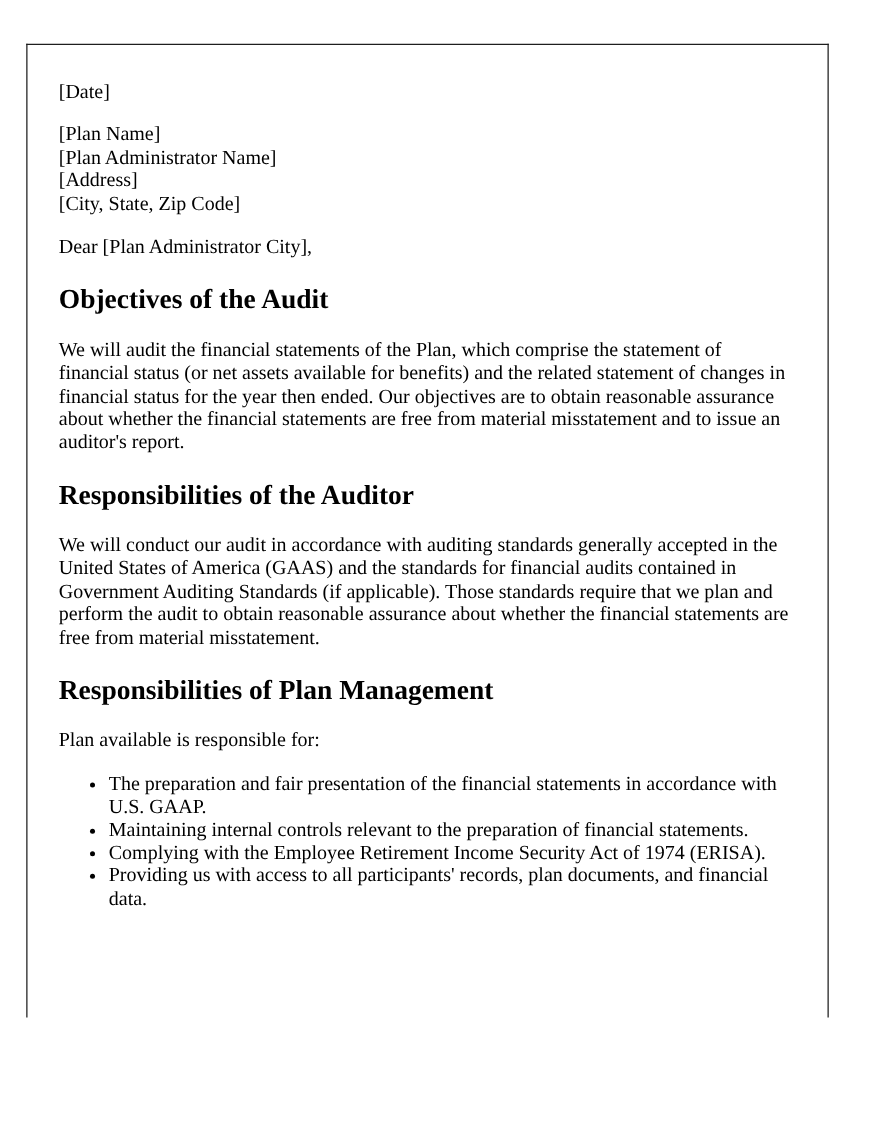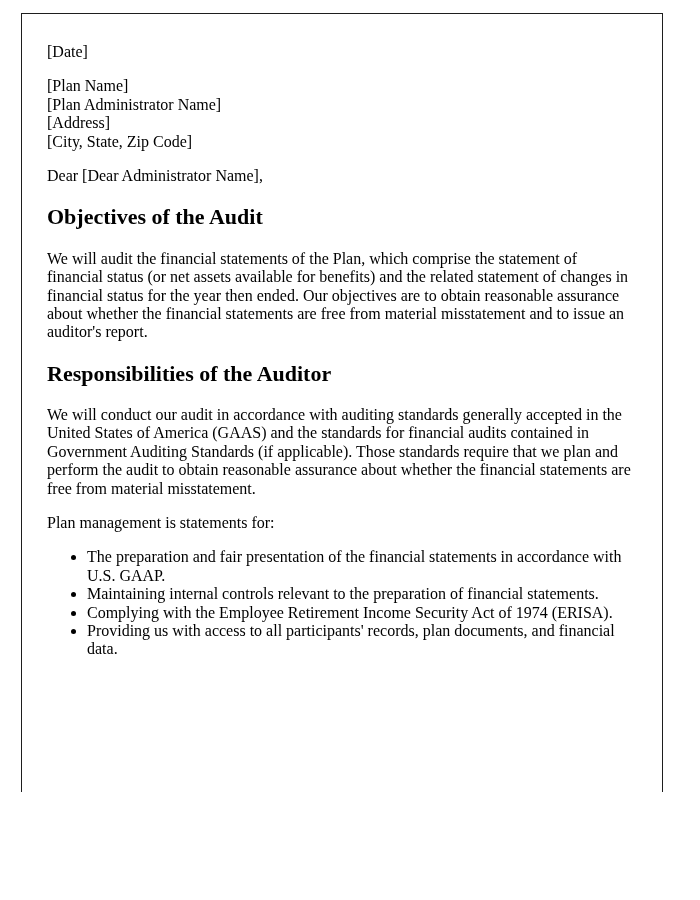--- a/index.html
+++ b/index.html
@@ -9,21 +9,21 @@
     width: 700px;
     height: 900px;
     background: #ffffff;
     font-family: "Liberation Serif", "DejaVu Serif", serif;
     font-size: 16px;
     color: #000000;
   }
   .letter-page {
     position: absolute;
     left: 21px;
-    top: 13px;
+    top: 35px;
     width: 642px;
     height: 779px;
     border: 1.5px solid #1e1e1e;
     border-bottom: none;
     padding: 13px 25px;
     overflow: hidden;
     background: #ffffff;
   }
   p {
     margin: 16px 0;
@@ -55,33 +55,34 @@
 
   <p>[Date]</p>
 
   <p class="address-block">
     <span>[Plan Name]</span>
     <span>[Plan Administrator Name]</span>
     <span>[Address]</span>
     <span>[City, State, Zip Code]</span>
   </p>
 
-  <p>Dear [Dear Administrator Name],</p>
+  <p>Dear [Plan Administrator City],</p>
 
 
   <h3 class="section-heading">Objectives of the Audit</h3>
 
   <p>We will audit the financial statements of the Plan, which comprise the statement of financial status (or net assets available for benefits) and the related statement of changes in financial status for the year then ended. Our objectives are to obtain reasonable assurance about whether the financial statements are free from material misstatement and to issue an auditor's report.</p>
 
   <h3 class="section-heading">Responsibilities of the Auditor</h3>
 
   <p>We will conduct our audit in accordance with auditing standards generally accepted in the United States of America (GAAS) and the standards for financial audits contained in Government Auditing Standards (if applicable). Those standards require that we plan and perform the audit to obtain reasonable assurance about whether the financial statements are free from material misstatement.</p>
 
+  <h3 class="section-heading">Responsibilities of Plan Management</h3>
 
-  <p>Plan management is statements for:</p>
+  <p>Plan available is responsible for:</p>
 
   <ul class="bullet-list">
     <li>The preparation and fair presentation of the financial statements in accordance with U.S. GAAP.</li>
     <li>Maintaining internal controls relevant to the preparation of financial statements.</li>
     <li>Complying with the Employee Retirement Income Security Act of 1974 (ERISA).</li>
     <li>Providing us with access to all participants' records, plan documents, and financial data.</li>
   </ul>
 
 
 </div>

